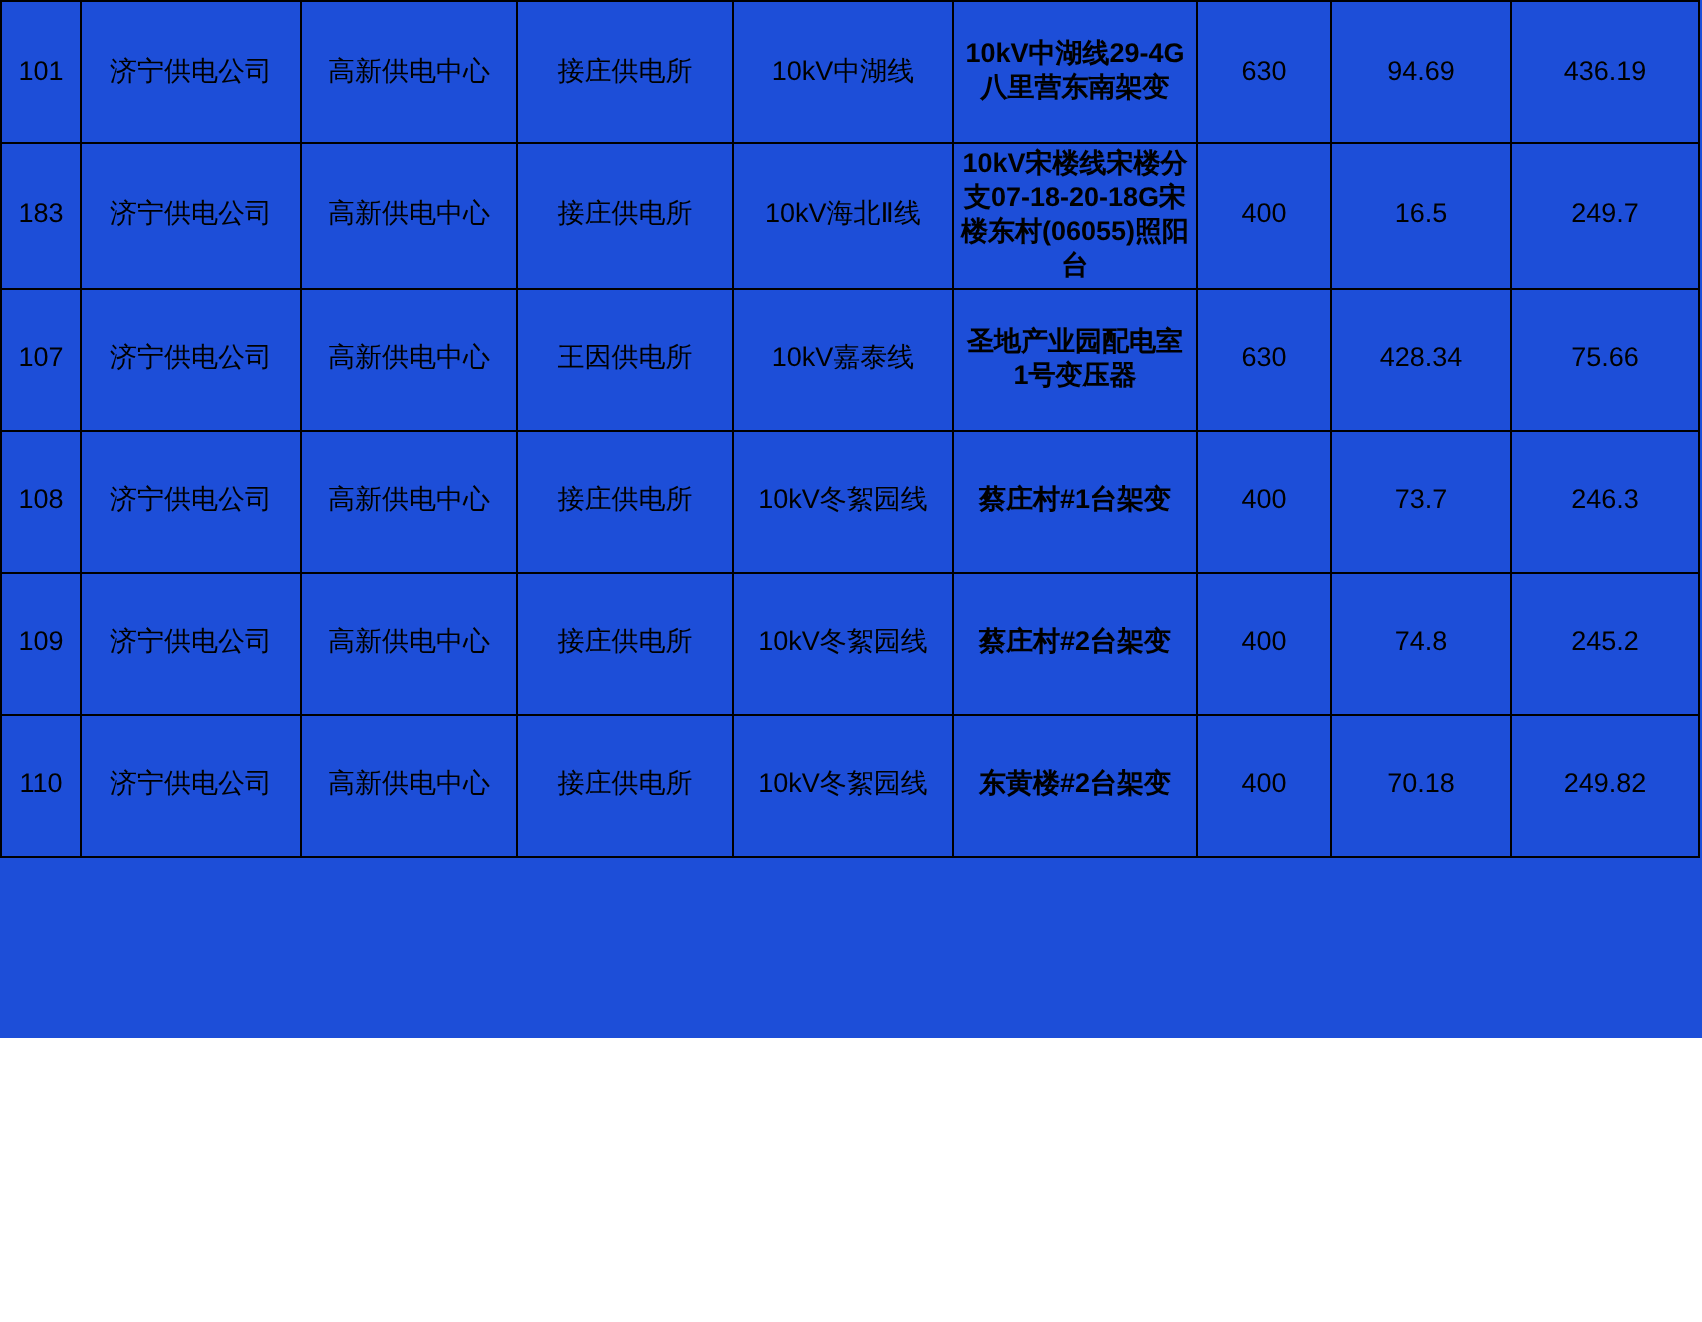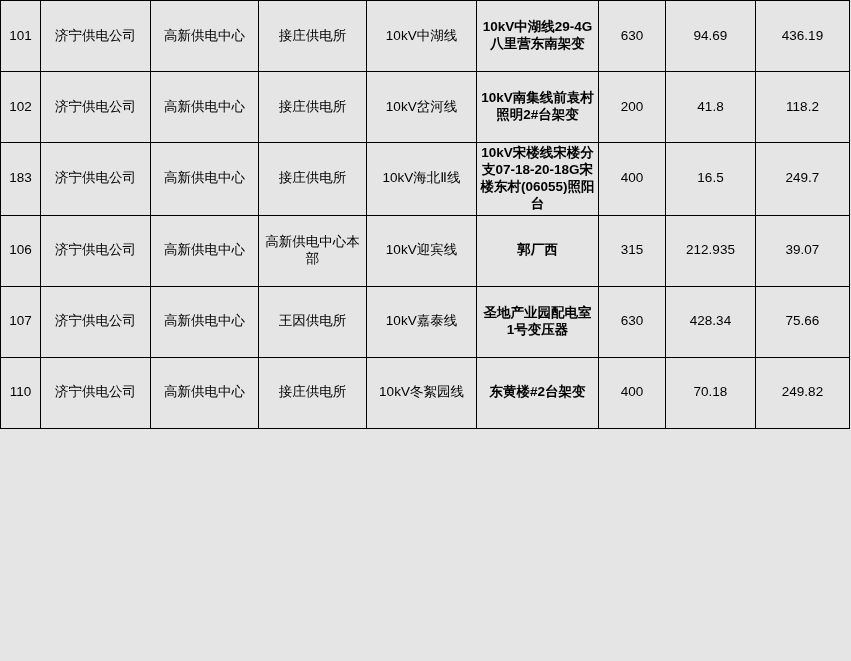--- a/index.html
+++ b/index.html
@@ -6,24 +6,24 @@
     margin: 0;
     padding: 0;
     background: #ffffff;
   }
   body {
     font-family: "Liberation Sans", sans-serif;
     color: #000000;
   }
   .sheet {
     width: 851px;
-    height: 661px;
+    height: 519px;
     position: relative;
     overflow: hidden;
-    background: #e5e5e5;
+    background: #1d4ed8;
   }
   table.data-table {
     border-collapse: collapse;
     width: 849px;
     margin: 0;
     table-layout: fixed;
   }
   table.data-table td {
     border: 1px solid #000000;
     text-align: center;
@@ -87,65 +87,65 @@
         <td class="idx">101</td>
         <td>济宁供电公司</td>
         <td>高新供电中心</td>
         <td>接庄供电所</td>
         <td>10kV中湖线</td>
         <td class="device">10kV中湖线29-4G八里营东南架变</td>
         <td class="num">630</td>
         <td class="num">94.69</td>
         <td class="num">436.19</td>
       </tr>
-      <tr class="r1">
-        <td class="idx">102</td>
-        <td>济宁供电公司</td>
-        <td>高新供电中心</td>
-        <td>接庄供电所</td>
-        <td>10kV岔河线</td>
-        <td class="device">10kV南集线前袁村照明2#台架变</td>
-        <td class="num">200</td>
-        <td class="num">41.8</td>
-        <td class="num">118.2</td>
-      </tr>
       <tr class="r4">
         <td class="idx">183</td>
         <td>济宁供电公司</td>
         <td>高新供电中心</td>
         <td>接庄供电所</td>
         <td>10kV海北Ⅱ线</td>
         <td class="device">
             <span class="clip">10kV宋楼线宋楼分支07-18-20-18G宋楼东村(06055)照阳台</span>
           </td>
         <td class="num">400</td>
         <td class="num">16.5</td>
         <td class="num">249.7</td>
       </tr>
-      <tr class="r5">
-        <td class="idx">106</td>
-        <td>济宁供电公司</td>
-        <td>高新供电中心</td>
-        <td>高新供电中心本部</td>
-        <td>10kV迎宾线</td>
-        <td class="device">郭厂西</td>
-        <td class="num">315</td>
-        <td class="num">212.935</td>
-        <td class="num">39.07</td>
-      </tr>
       <tr class="r6">
         <td class="idx">107</td>
         <td>济宁供电公司</td>
         <td>高新供电中心</td>
         <td>王因供电所</td>
         <td>10kV嘉泰线</td>
         <td class="device">圣地产业园配电室1号变压器</td>
         <td class="num">630</td>
         <td class="num">428.34</td>
         <td class="num">75.66</td>
+      </tr>
+      <tr class="r7">
+        <td class="idx">108</td>
+        <td>济宁供电公司</td>
+        <td>高新供电中心</td>
+        <td>接庄供电所</td>
+        <td>10kV冬絮园线</td>
+        <td class="device">蔡庄村#1台架变</td>
+        <td class="num">400</td>
+        <td class="num">73.7</td>
+        <td class="num">246.3</td>
+      </tr>
+      <tr class="r8">
+        <td class="idx">109</td>
+        <td>济宁供电公司</td>
+        <td>高新供电中心</td>
+        <td>接庄供电所</td>
+        <td>10kV冬絮园线</td>
+        <td class="device">蔡庄村#2台架变</td>
+        <td class="num">400</td>
+        <td class="num">74.8</td>
+        <td class="num">245.2</td>
       </tr>
       <tr class="r9">
         <td class="idx">110</td>
         <td>济宁供电公司</td>
         <td>高新供电中心</td>
         <td>接庄供电所</td>
         <td>10kV冬絮园线</td>
         <td class="device">东黄楼#2台架变</td>
         <td class="num">400</td>
         <td class="num">70.18</td>

